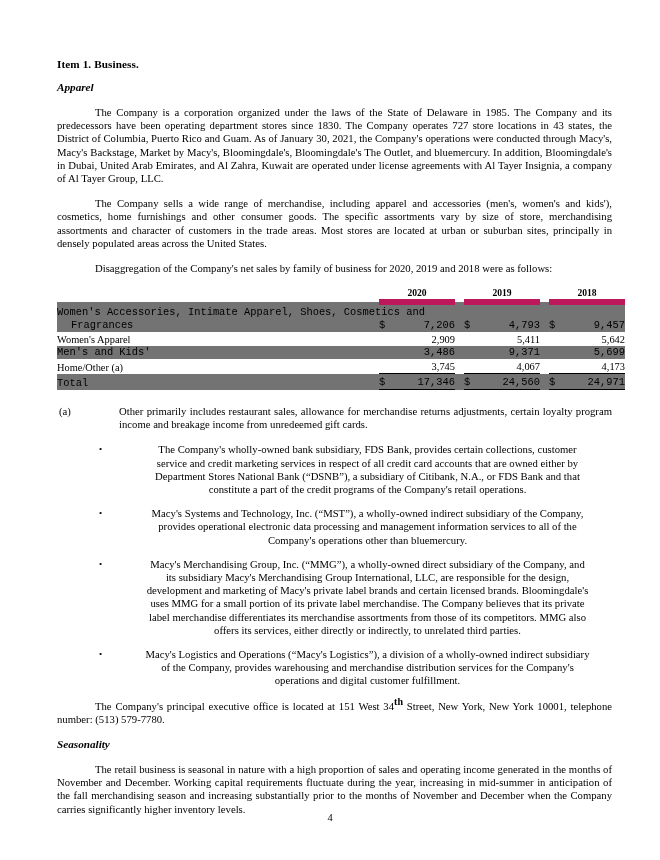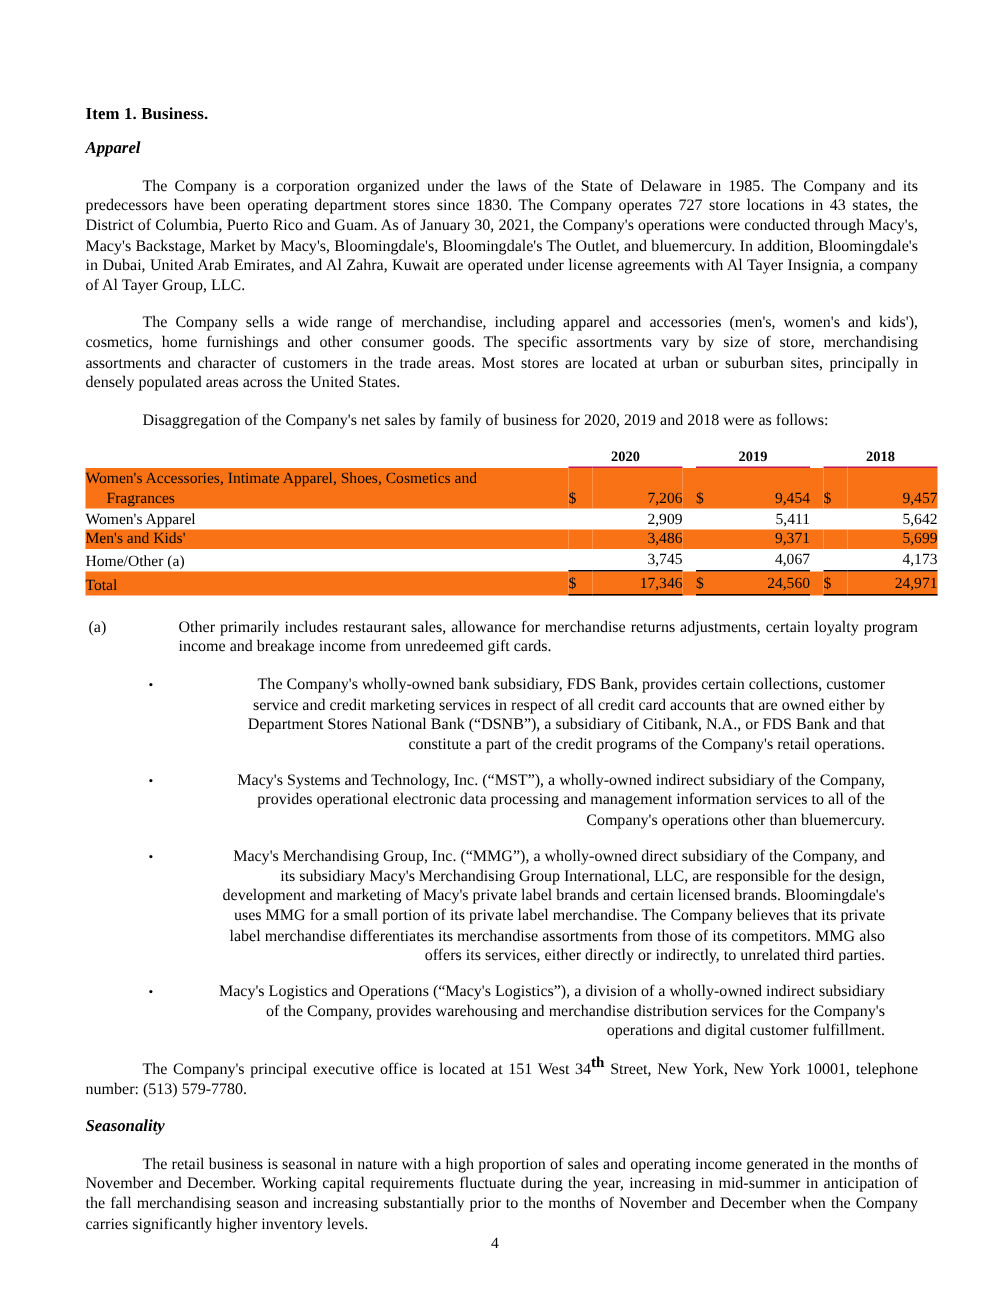--- a/index.html
+++ b/index.html
@@ -10,21 +10,21 @@
   body {
     width: 660px;
     height: 860px;
     font-family: "Liberation Serif", "DejaVu Serif", serif;
     color: #000000;
     position: relative;
     overflow: hidden;
   }
   .page {
     position: absolute;
-    left: 0; top: 12px;
+    left: 0; top: 0;
     width: 660px;
     height: 632px;
     box-sizing: border-box;
     padding: 58px 48px 0 57px;
   }
   .item-heading {
     font-weight: bold;
     font-size: 11.2px;
     letter-spacing: .1px;
     margin: 0 0 11px 0;
@@ -60,26 +60,26 @@
   col.c-label { width: 322px; }
   col.c-cur   { width: 16px; }
   col.c-num   { width: 60px; }
   col.c-gap   { width: 9px; }
 
   .hdr-year {
     text-align: center;
     font-weight: bold;
     font-size: 9.6px;
     padding-bottom: 1px;
-    border-bottom: 1px solid #be185d;
+    border-bottom: 6px solid #be185d;
     height: 14px;
   }
   .hdr-blank { height: 14px; }
 
-  tr.shade td { background: #f97316; }
+  tr.shade td { background: #737373; font-family: Liberation Mono, monospace; }
 
   td.label {
     padding-left: 2px;
     white-space: nowrap;
   }
   td.label .wrap2 { display: block; }
   td.label .ind { display: block; padding-left: 14px; }
 
   td.cur { text-align: left; padding-left: 2px; }
   td.num { text-align: right; padding-right: 3px; }
@@ -114,21 +114,21 @@
   .bullet .bt {
     width: 88px;
     flex: 0 0 88px;
     padding-left: 42px;
     box-sizing: border-box;
     font-size: 9px;
     line-height: 13.2px;
   }
   .bullet .btxt {
     flex: 1 1 auto;
-    text-align: right;
+    text-align: center;
     padding-right: 22px;
   }
   sup { font-size: 10px; vertical-align: super; line-height: 0; font-weight: bold; }
 
   .page-num {
     position: absolute;
     left: 0;
     right: 0;
     top: 812px;
     text-align: center;
@@ -176,21 +176,21 @@
       <tbody>
         <tr class="row-tall shade">
           <td class="label">
             <span class="wrap2">Women's Accessories, Intimate Apparel, Shoes, Cosmetics and</span>
             <span class="ind">Fragrances</span>
           </td>
           <td class="cur">$</td>
           <td class="num">7,206</td>
           <td></td>
           <td class="cur">$</td>
-          <td class="num">9,454</td>
+          <td class="num">4,793</td>
           <td></td>
           <td class="cur">$</td>
           <td class="num">9,457</td>
         </tr>
 
         <tr class="row">
           <td class="label">Women's Apparel</td>
           <td class="cur"></td>
           <td class="num">2,909</td>
           <td></td>

